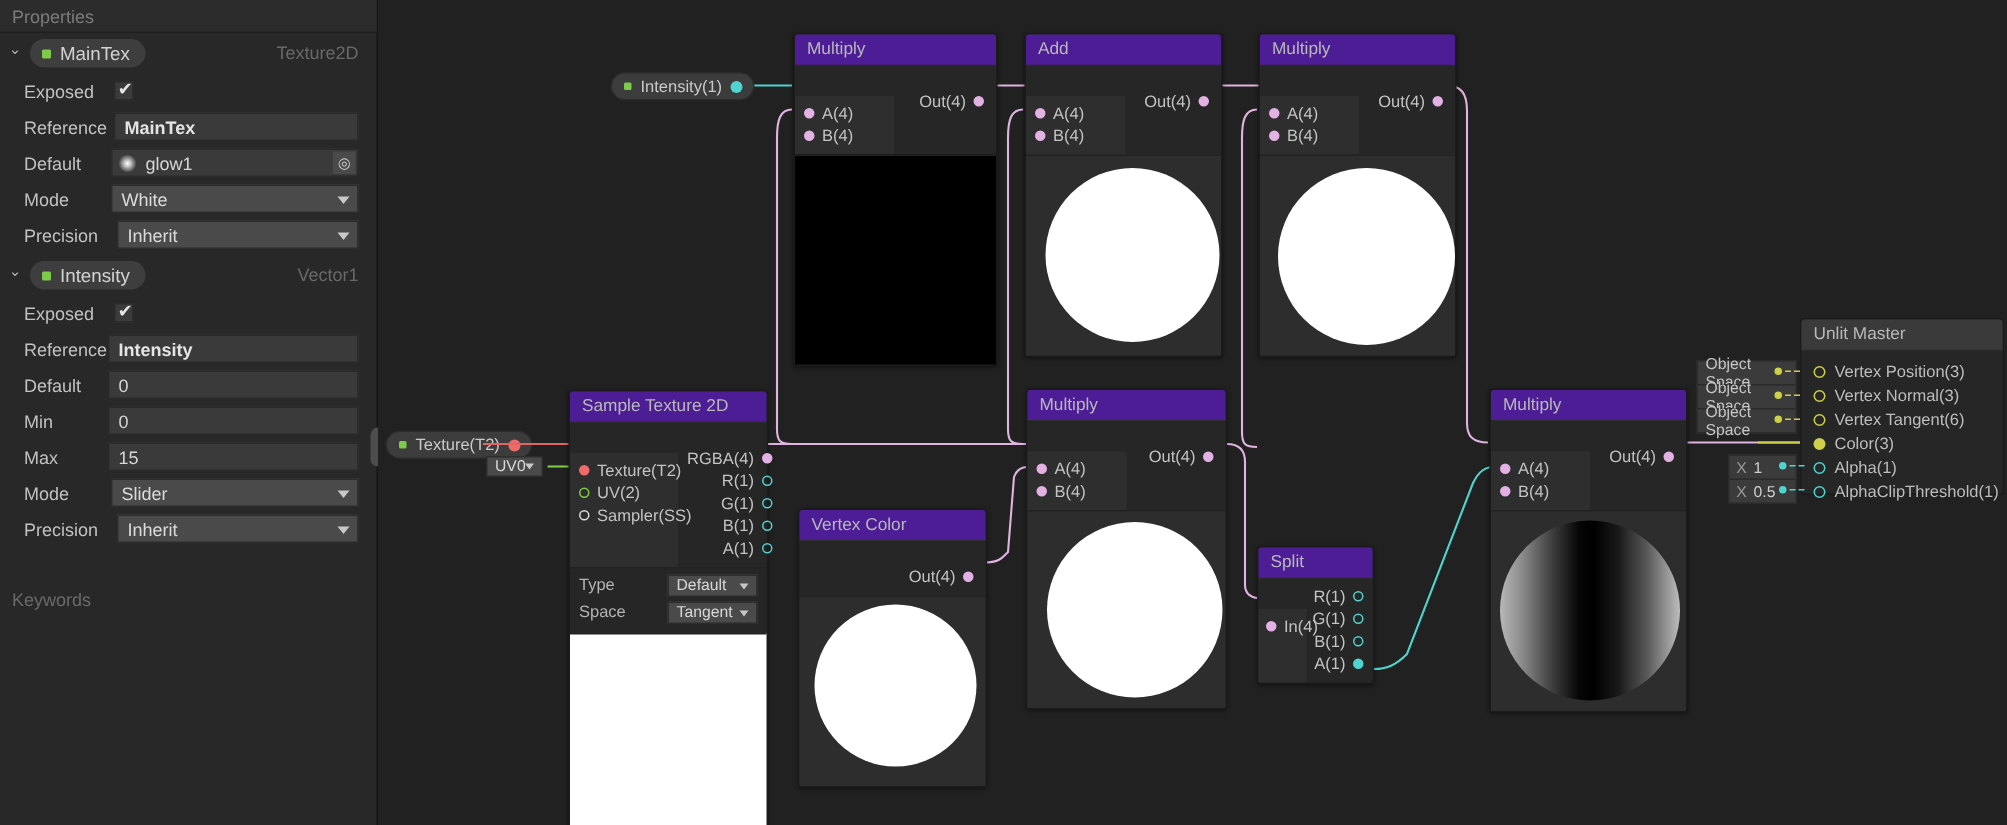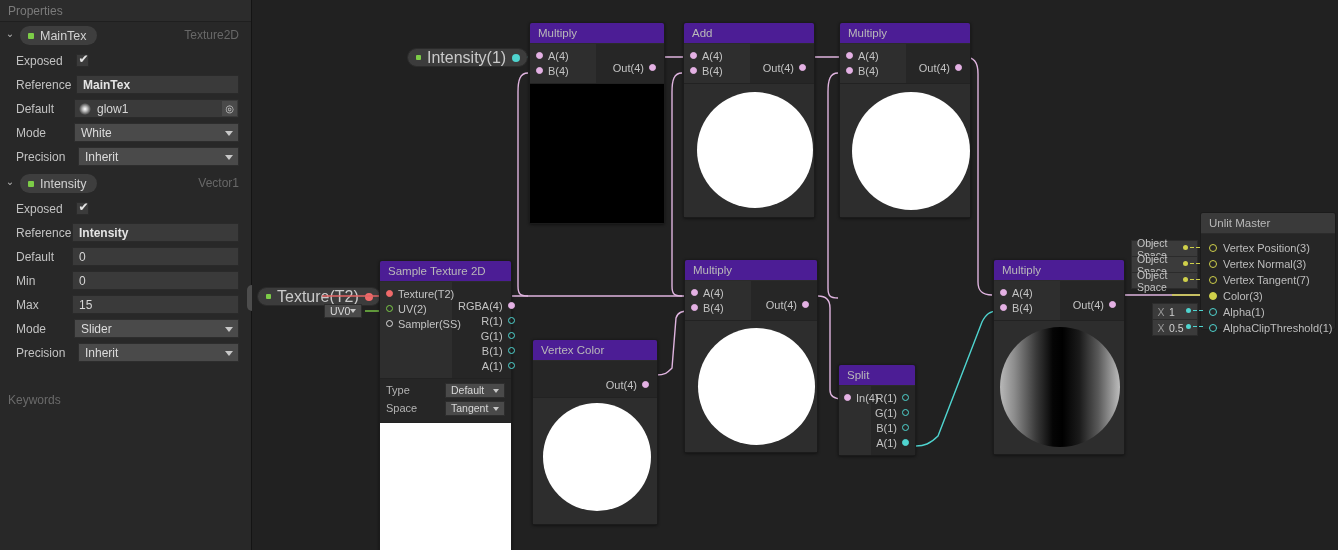--- a/index.html
+++ b/index.html
@@ -159,20 +159,21 @@
   }
   .ports {
     position: relative;
     display: flex;
     background: #262626;
   }
   .ports-in {
     background: #2e2e2e;
     padding: 4px 10px 5px 6px;
     min-width: 66px;
+    margin-top: 20px;
   }
   .ports-out {
     flex: 1;
     padding: 16px 8px 5px 6px;
     display: flex; flex-direction: column; align-items: flex-end;
   }
   .port {
     display: flex; align-items: center; gap: 5px;
     height: 15px;
     font-size: 11px; color: #c3c3c3;
@@ -224,21 +225,21 @@
 
   
   .token {
     position: absolute;
     height: 19px;
     background: #3c3c3c;
     border: 1px solid #2b2b2b;
     border-radius: 10px;
     display: flex; align-items: center; gap: 6px;
     padding: 0 7px 0 8px;
-    font-size: 16px; color: #cacaca;
+    font-size: 11px; color: #cacaca;
   }
   .token .tdot { width: 5px; height: 5px; background: #7ccc47; border-radius: 1px; }
   .token .oport { width: 8px; height: 8px; border-radius: 50%; }
 
   
   #master {
     position: absolute;
     background: #262626;
     border: 1px solid #1b1b1b;
     border-radius: 3px;
@@ -686,21 +687,21 @@
         <div class="m-row">
           <span class="m-dot"></span>
           <span class="m-label">Vertex Position(3)</span>
         </div>
         <div class="m-row">
           <span class="m-dot"></span>
           <span class="m-label">Vertex Normal(3)</span>
         </div>
         <div class="m-row">
           <span class="m-dot"></span>
-          <span class="m-label">Vertex Tangent(7)</span>
+          <span class="m-label">Vertex Tangent(6)</span>
         </div>
         <div class="m-row">
           <span class="m-dot c"></span>
           <span class="m-label">Color(3)</span>
         </div>
         <div class="m-row">
           <span class="m-dot t"></span>
           <span class="m-label">Alpha(1)</span>
         </div>
         <div class="m-row">

